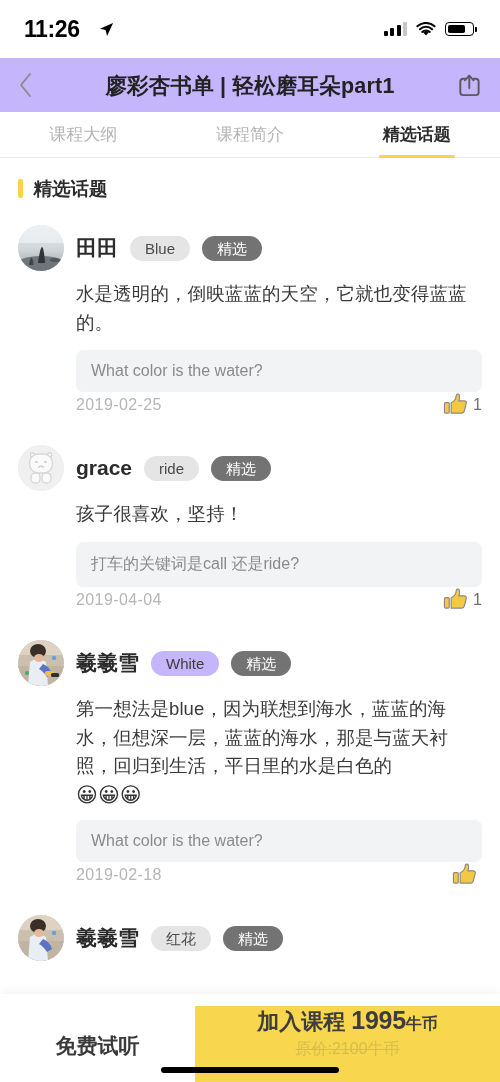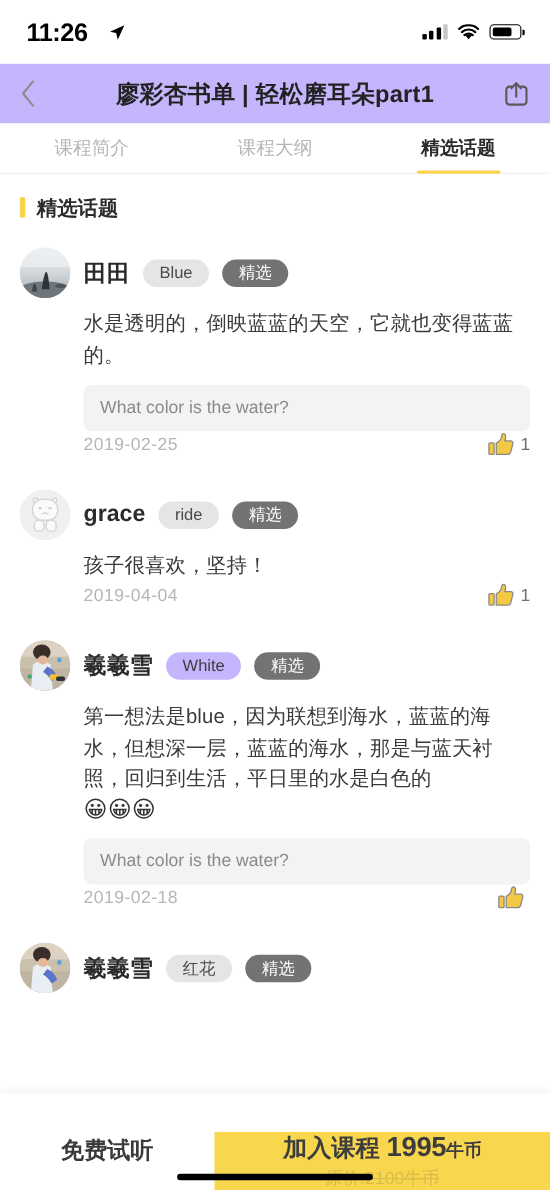--- a/index.html
+++ b/index.html
@@ -125,20 +125,21 @@
     box-shadow: 0 -2px 8px rgba(0,0,0,0.06);
   }
   .trial {
     flex: 0 0 195px; display: flex; align-items: center; justify-content: center;
     font-size: 21px; font-weight: 700; color: #3a3a3a; padding-bottom: 22px;
   }
   .cta {
     flex: 1; background: #f8d64e;
     display: flex; flex-direction: column;
     align-items: center; justify-content: center;
+    padding-bottom: 22px;
   }
   .cta-main {
     font-size: 22px; font-weight: 700; color: #3d3d3d; white-space: nowrap;
   }
   .cta-main .price { font-size: 25px; letter-spacing: -0.3px; }
   .cta-main .unit { font-size: 16px; }
   .cta-sub {
     font-size: 16px; color: #d9bd49; text-decoration: line-through;
     margin-top: 2px;
   }
@@ -187,24 +188,24 @@
     <svg width="27" height="27" viewBox="0 0 28 28">
       <path d="M19.5 7 H21.5 a3 3 0 0 1 3 3 v11 a3 3 0 0 1 -3 3 H8.5 a3 3 0 0 1 -3 -3 V10 a3 3 0 0 1 3 -3 h2" stroke="#5a5a5a" stroke-width="2" fill="none" stroke-linecap="round"></path>
       <path d="M14.8 16.5 V4.2" stroke="#5a5a5a" stroke-width="2" fill="none" stroke-linecap="round"></path>
       <path d="M10.3 8.6 L14.8 3.8 L19.3 8.6" stroke="#5a5a5a" stroke-width="2" fill="none" stroke-linecap="round" stroke-linejoin="round"></path>
     </svg>
   </div>
 </div>
 
 <div class="tabs">
   <div class="tab">
+    <span>课程大纲</span>
+  </div>
+  <div class="tab">
     <span>课程简介</span>
-  </div>
-  <div class="tab">
-    <span>课程大纲</span>
   </div>
   <div class="tab active">
     <span>精选话题</span>
   </div>
 </div>
 
 <div class="section-title">
   <div class="section-bar"></div>
   <span>精选话题</span>
 </div>
@@ -268,20 +269,21 @@
           </g>
           <path d="M20 22.5 q3 -2.5 6 0" stroke="#cfcfcf" stroke-width="1.3" fill="none"></path>
         </svg>
       </div>
       <div class="uname">grace</div>
       <div class="pill pill-grey">ride</div>
       <div class="pill pill-red">精选</div>
     </div>
     <div class="comment-body">
       <p class="comment-text">孩子很喜欢，坚持！</p>
+      <div class="qbox">打车的关键词是call 还是ride?</div>
       <div class="meta">
         <span class="date">2019-04-04</span>
         <span class="like">
           <svg width="25" height="25" viewBox="0 0 26 26">
             <rect x="1.5" y="11" width="5" height="11" rx="1.2" fill="#f3c842" stroke="#8a8a8a" stroke-width="1.2"></rect>
             <path d="M8.5 22 V11.2 c3 -1.2 5 -4.4 5.3 -7.6 c.1 -1.6 2.6 -1.9 3.2 -.2 c.6 1.8 .2 4 -.5 5.8 h5.6 c1.5 0 2.5 1.3 2.1 2.7 l-2 7.6 c-.3 1.4 -1.5 2.5 -3 2.5 z" fill="#f3c842" stroke="#8a8a8a" stroke-width="1.2" stroke-linejoin="round"></path>
           </svg>
           <span class="like-count">1</span>
         </span>
       </div>

